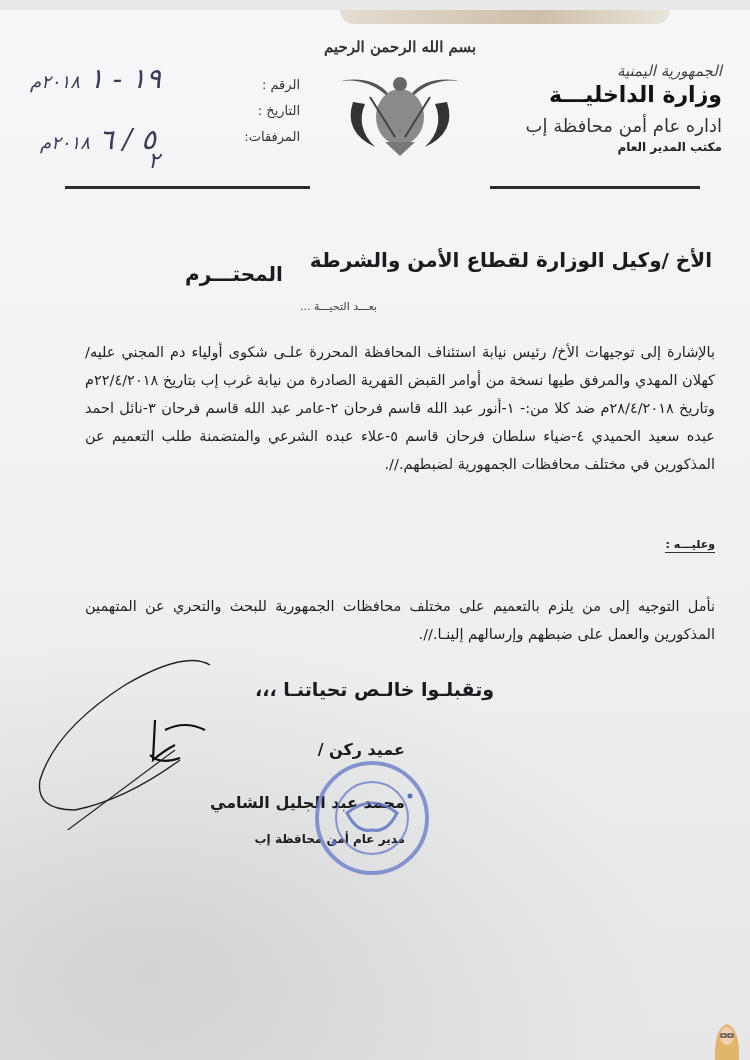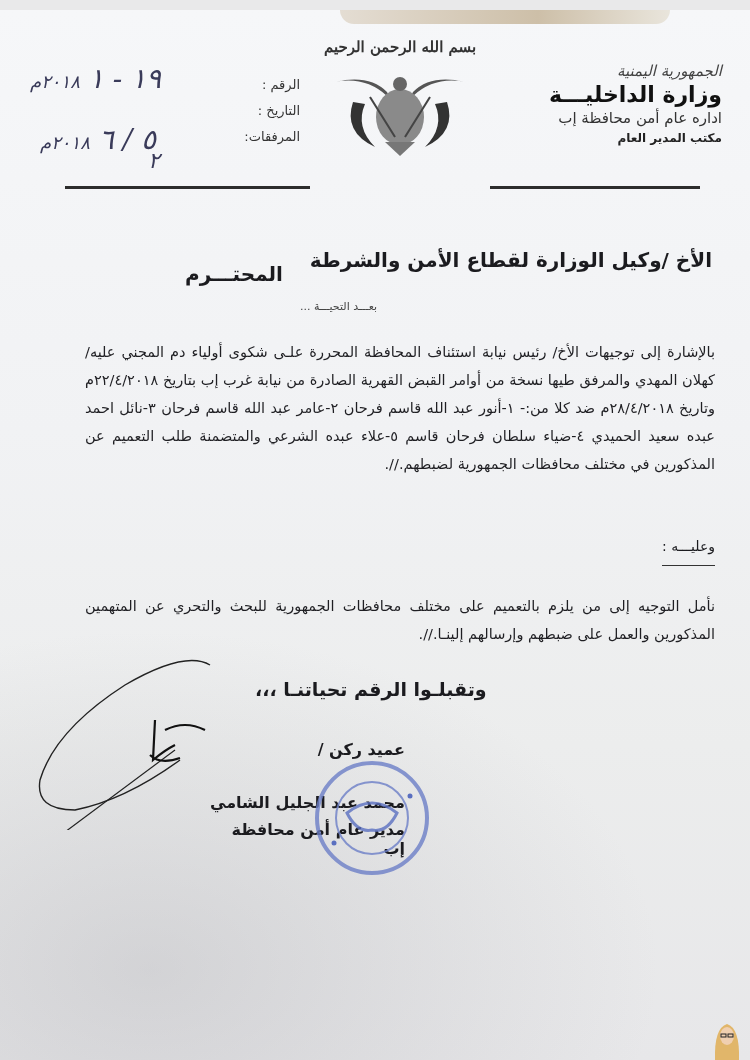--- a/index.html
+++ b/index.html
@@ -24,21 +24,21 @@
     background: linear-gradient(90deg, #e4ddd3, #cdbfa8 60%, #e9e5dc);
     border-radius: 0 0 40px 40px;
   }
   .rtl { direction: rtl; unicode-bidi: embed; }
   .abs { position: absolute; }
 
   
   .hdr-right { right: 28px; top: 52px; width: 230px; text-align: right; }
   .republic { font-family: "DejaVu Serif", serif; font-size: 15px; color: #444; font-style: italic; }
   .ministry { font-family: "DejaVu Sans", sans-serif; font-weight: bold; font-size: 22px; margin-top: 2px; color: #111; letter-spacing: 1px; }
-  .directorate { font-size: 15px; color: #333; margin-top: 2px; }
+  .directorate { font-size: 18px; color: #333; margin-top: 8px; }
   .office { font-size: 12px; font-weight: bold; color: #222; margin-top: 4px; }
 
   
   .emblem { left: 310px; top: 28px; width: 180px; text-align: center; }
   .basmala { font-family: "DejaVu Serif", serif; font-size: 15px; font-weight: bold; color: #333; }
   .emblem svg { margin-top: 6px; }
 
   
   .hdr-left { left: 200px; top: 62px; width: 100px; text-align: right; font-size: 13px; color: #333; line-height: 26px; }
   .hand { font-family: "DejaVu Serif", serif; color: #3a3b5a; font-style: italic; }
@@ -50,29 +50,29 @@
   .rule-left { left: 65px; top: 176px; width: 245px; }
   .rule-right { left: 490px; top: 176px; width: 210px; }
 
   
   .addressee { right: 38px; top: 238px; font-size: 20px; font-weight: bold; }
   .respected { left: 185px; top: 252px; font-size: 20px; font-weight: bold; }
   .greeting { left: 300px; top: 290px; font-size: 11px; color: #444; letter-spacing: 3px; }
 
   .body-text { right: 35px; width: 630px; text-align: justify; font-size: 14.5px; line-height: 28px; color: #1f1f23; }
   .p1 { top: 328px; }
-  .conclusion-label { right: 35px; top: 528px; font-size: 14px; font-weight: normal; border-bottom: 1px solid #333; padding-bottom: 11px; }
+  .conclusion-label { right: 35px; top: 528px; font-size: 11px; font-weight: bold; border-bottom: 1px solid #333; padding-bottom: 1px; }
   .p2 { top: 582px; }
 
   .closing { left: 255px; top: 668px; font-size: 19px; font-weight: bold; letter-spacing: 3px; }
 
   .sig-block { left: 205px; top: 730px; width: 200px; text-align: right; font-weight: bold; }
   .rank { font-size: 16px; }
   .name { font-size: 16px; margin-top: 34px; }
-  .title { font-size: 16px; margin-top: 8px; }
+  .title { font-size: 12px; margin-top: 20px; }
 
   .signature { left: 15px; top: 640px; }
   .stamp { left: 312px; top: 748px; }
 
   .cc { right: 40px; top: 832px; width: 200px; text-align: right; font-size: 11px; color: #333; }
   .cc-title { font-weight: normal; text-decoration: underline; margin-bottom: 4px; font-size: 12px; }
   .cc li { list-style: none; line-height: 17px; }
   .cc ul { margin: 0; padding: 0 12px 0 0; }
   .cc li::before { content: "– "; }
 
@@ -127,21 +127,21 @@
   </div>
   <div class="abs hand hand-att">٢</div>
 
   <div class="abs addressee rtl">الأخ /وكيل الوزارة لقطاع الأمن والشرطة</div>
   <div class="abs respected rtl">المحتـــرم</div>
   <div class="abs greeting rtl">بعـــد التحيـــة ...</div>
 
   <div class="abs body-text p1 rtl">بالإشارة إلى توجيهات الأخ/ رئيس نيابة استئناف المحافظة المحررة علـى شكوى أولياء دم المجني عليه/ كهلان المهدي والمرفق طيها نسخة من أوامر القبض القهرية الصادرة من نيابة غرب إب بتاريخ ٢٢/٤/٢٠١٨م وتاريخ ٢٨/٤/٢٠١٨م ضد كلا من:- ١-أنور عبد الله قاسم فرحان ٢-عامر عبد الله قاسم فرحان ٣-نائل احمد عبده سعيد الحميدي ٤-ضياء سلطان فرحان قاسم ٥-علاء عبده الشرعي والمتضمنة طلب التعميم عن المذكورين في مختلف محافظات الجمهورية لضبطهم.//.</div>
   <div class="abs conclusion-label rtl">وعليـــه :</div>
   <div class="abs body-text p2 rtl">نأمل التوجيه إلى من يلزم بالتعميم على مختلف محافظات الجمهورية للبحث والتحري عن المتهمين المذكورين والعمل على ضبطهم وإرسالهم إلينـا.//.</div>
-  <div class="abs closing rtl">وتقبلـوا الرقم تحياتنـا ،،،</div>
+  <div class="abs closing rtl">وتقبلـوا خالـص تحياتنـا ،،،</div>
 
   <svg class="abs signature" width="200" height="180" viewBox="0 0 200 180">
     <path d="M195 15 Q170 0 110 35 Q40 80 25 130 Q20 160 60 160 Q110 150 165 110" fill="none" stroke="#222" stroke-width="1.4"></path>
     <path d="M50 182 L160 100" fill="none" stroke="#222" stroke-width="1.2"></path>
     <path d="M140 70 L138 110 Q150 100 160 95 M150 80 Q170 70 190 80 M135 105 Q145 115 165 108" fill="none" stroke="#111" stroke-width="2.2"></path>
   </svg>
 
   <div class="abs sig-block rtl">
     <div class="rank">عميد ركن /</div>
     <div class="name">محمد عبد الجليل الشامي</div>

